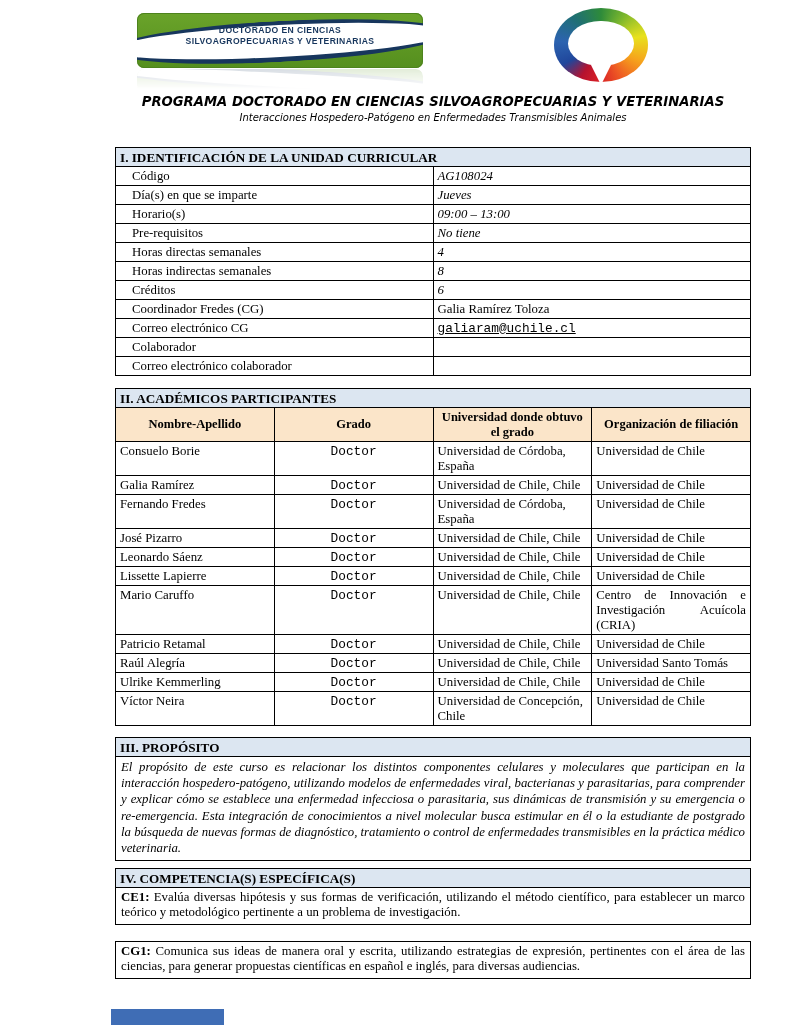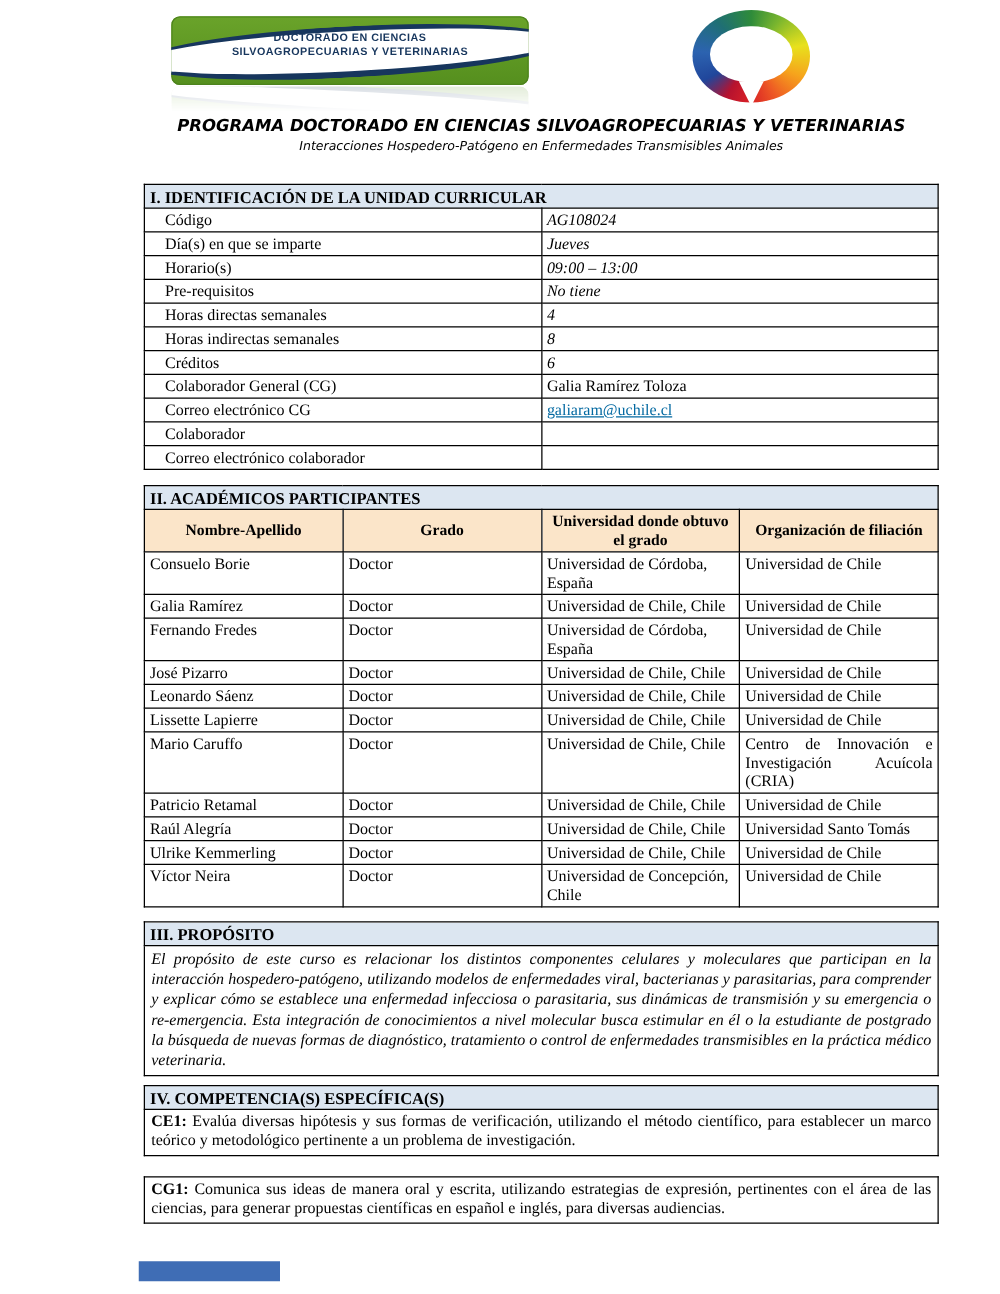--- a/index.html
+++ b/index.html
@@ -37,26 +37,26 @@
   
   .content{position:absolute;left:82px;top:147px;width:636px;font-size:12.8px;line-height:15px;}
   table{border-collapse:collapse;width:636px;table-layout:fixed;}
   table,td,th{border:1px solid #000;}
   table{border-width:1.5px;}
   td,th{padding:1.5px 4px;vertical-align:top;overflow:hidden;}
   .sec-head{background:#dce6f1;font-weight:bold;font-size:13.2px;text-align:left;}
   .sec1{margin-bottom:12px;}
   .sec1 .lbl{width:168px;padding-left:16px;}
   .sec1 .val.it{font-style:italic;}
-  .email{color:#0369a1;text-decoration:underline;}
+  .email{color:#000000;text-decoration:underline;font-family:Liberation Mono, monospace;}
 
   .sec2{margin-bottom:11px;}
   .sec2 th.col{background:#fbe5c9;font-weight:bold;text-align:center;font-size:12.5px;vertical-align:middle;}
   .c1{width:172px;} .c2{width:80px;} .c3{width:207px;} .c4{width:145px;}
-  .sec2 td.g{}
+  .sec2 td.g{text-align:center;font-family:Liberation Mono, monospace;}
   .sec2 td.just{text-align:justify;}
 
   .box{margin-bottom:7px;padding-left:27px;}
   .box .body{text-align:justify;padding:2px 5px 4px 5px;}
   .box .it{font-style:italic;line-height:16.2px;}
   .sec4{margin-bottom:16px;}
   b.code{font-weight:bold;}
 
   .footer-bar{position:absolute;left:78px;top:1009px;width:113px;height:16px;background:#3f6db5;}
 </style>
@@ -116,21 +116,21 @@
           </tr>
           <tr>
             <td class="lbl">Horas indirectas semanales</td>
             <td class="val it">8</td>
           </tr>
           <tr>
             <td class="lbl">Créditos</td>
             <td class="val it">6</td>
           </tr>
           <tr>
-            <td class="lbl">Colaborador General (CG)</td>
+            <td class="lbl">Coordinador Fredes (CG)</td>
             <td class="val">Galia Ramírez Toloza</td>
           </tr>
           <tr>
             <td class="lbl">Correo electrónico CG</td>
             <td class="val"><a href="#" class="email">galiaram@uchile.cl</a></td>
           </tr>
           <tr>
             <td class="lbl">Colaborador</td>
             <td class="val">&nbsp;</td>
           </tr>

